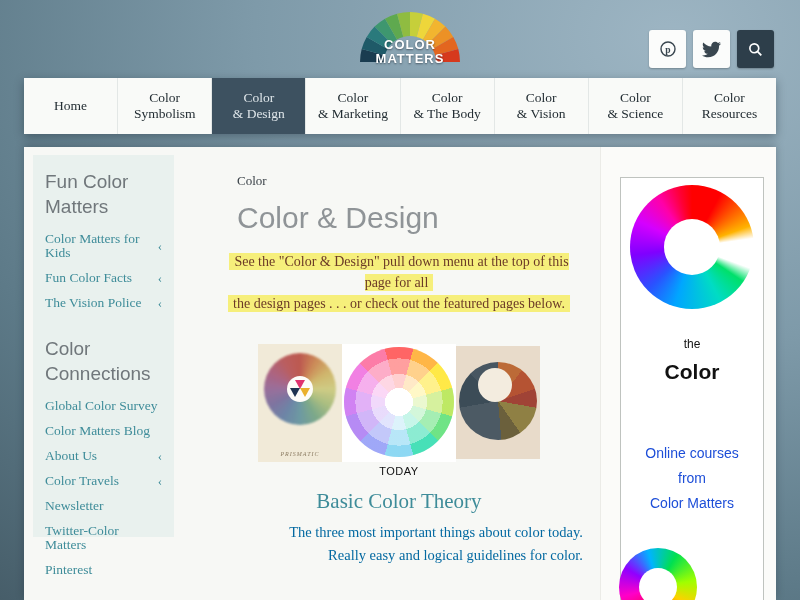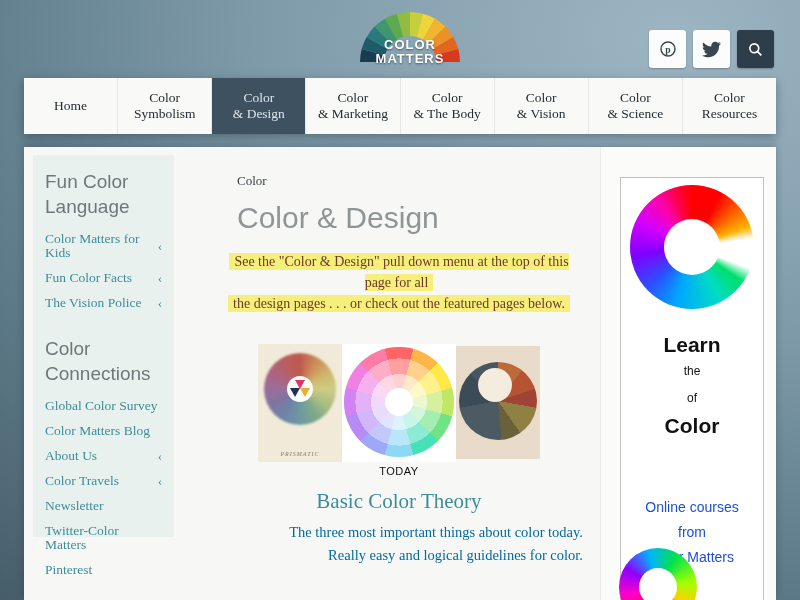--- a/index.html
+++ b/index.html
@@ -174,21 +174,21 @@
     </div>
     <div class="nav-item">
       <span>Color</span>
         <span>Resources</span>
     </div>
   </div>
 
   <div class="content">
 
     <div class="side">
-      <h2 class="side-title">Fun Color Language</h2>
+      <h2 class="side-title">Fun Color Matters</h2>
       <div class="side-item">
         <span>Color Matters for Kids</span>
         <span class="chev">‹</span>
       </div>
       <div class="side-item">
         <span>Fun Color Facts</span>
         <span class="chev">‹</span>
       </div>
       <div class="side-item">
         <span>The Vision Police</span>
@@ -263,23 +263,21 @@
         <div class="panel black">BLACK</div>
       </div>
     </div>
 
     <div class="right-col">
       <div class="banner">
         <div class="ring-c">
           <div class="hole"></div>
         </div>
         <div class="banner-words">
-          <div class="banner-line big">Learn</div>
           <div class="banner-line small">the</div>
-          <div class="banner-line small">of</div>
           <div class="banner-line big">Color</div>
         </div>
         <div class="banner-footer">
           <div>Online courses</div>
           <div>from</div>
           <div>Color Matters</div>
         </div>
       </div>
       <div class="ring-bottom">
         <div class="hole" style="position:absolute;left:20px;top:20px;width:38px;height:38px;border-radius:50%;background:#fff;"></div>

